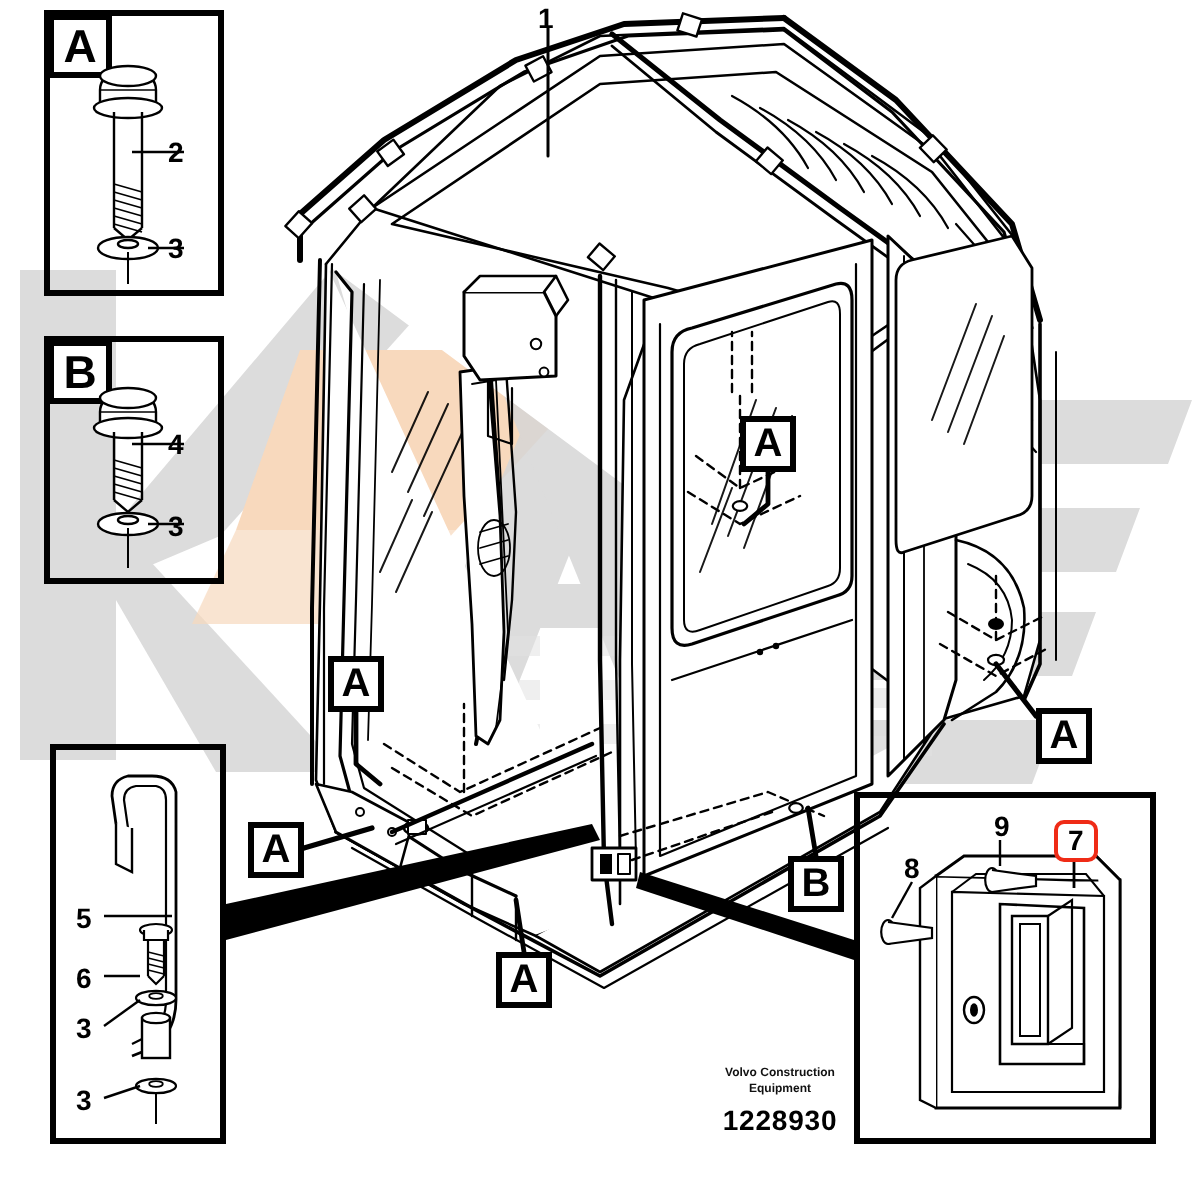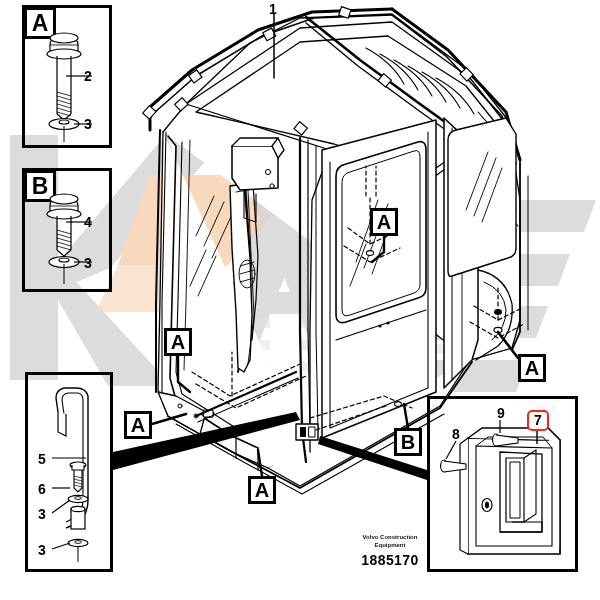--- a/index.html
+++ b/index.html
@@ -426,16 +426,16 @@
 
   <div class="callout" style="left:124px;top:411px;">A</div>
 
   <div class="callout" style="left:394px;top:428px;">B</div>
 
   <div class="callout" style="left:248px;top:476px;">A</div>
 
   <div class="foot" style="left:330px;top:533px;width:120px;">
     <div class="brand">Volvo Construction</div>
     <div class="brand">Equipment</div>
-    <div class="pn">1885170</div>
+    <div class="pn">1228930</div>
   </div>
 
 </div>
 
 </body></html>

